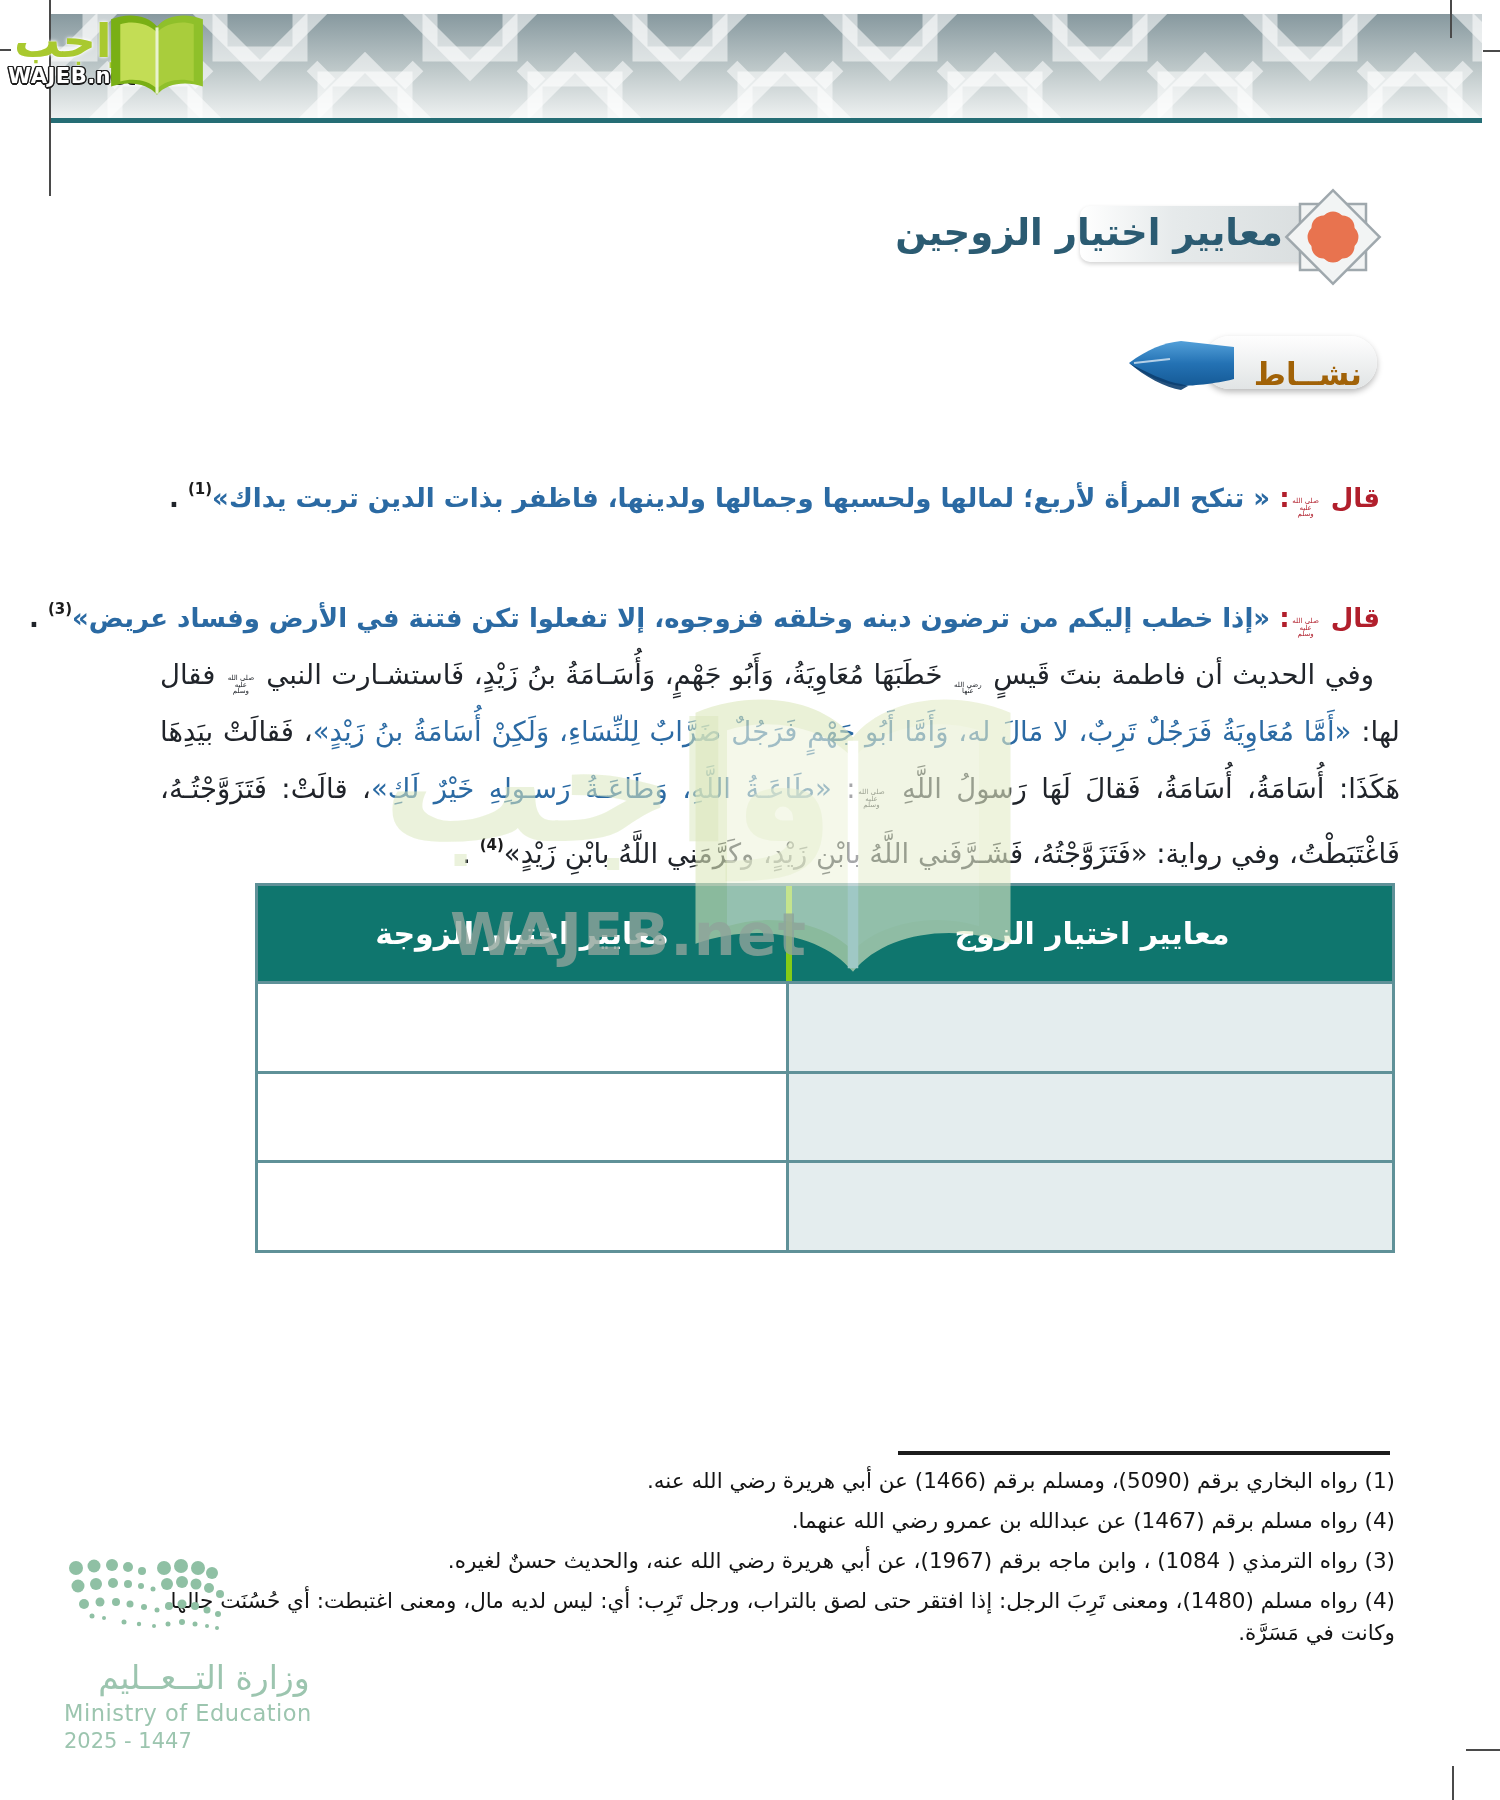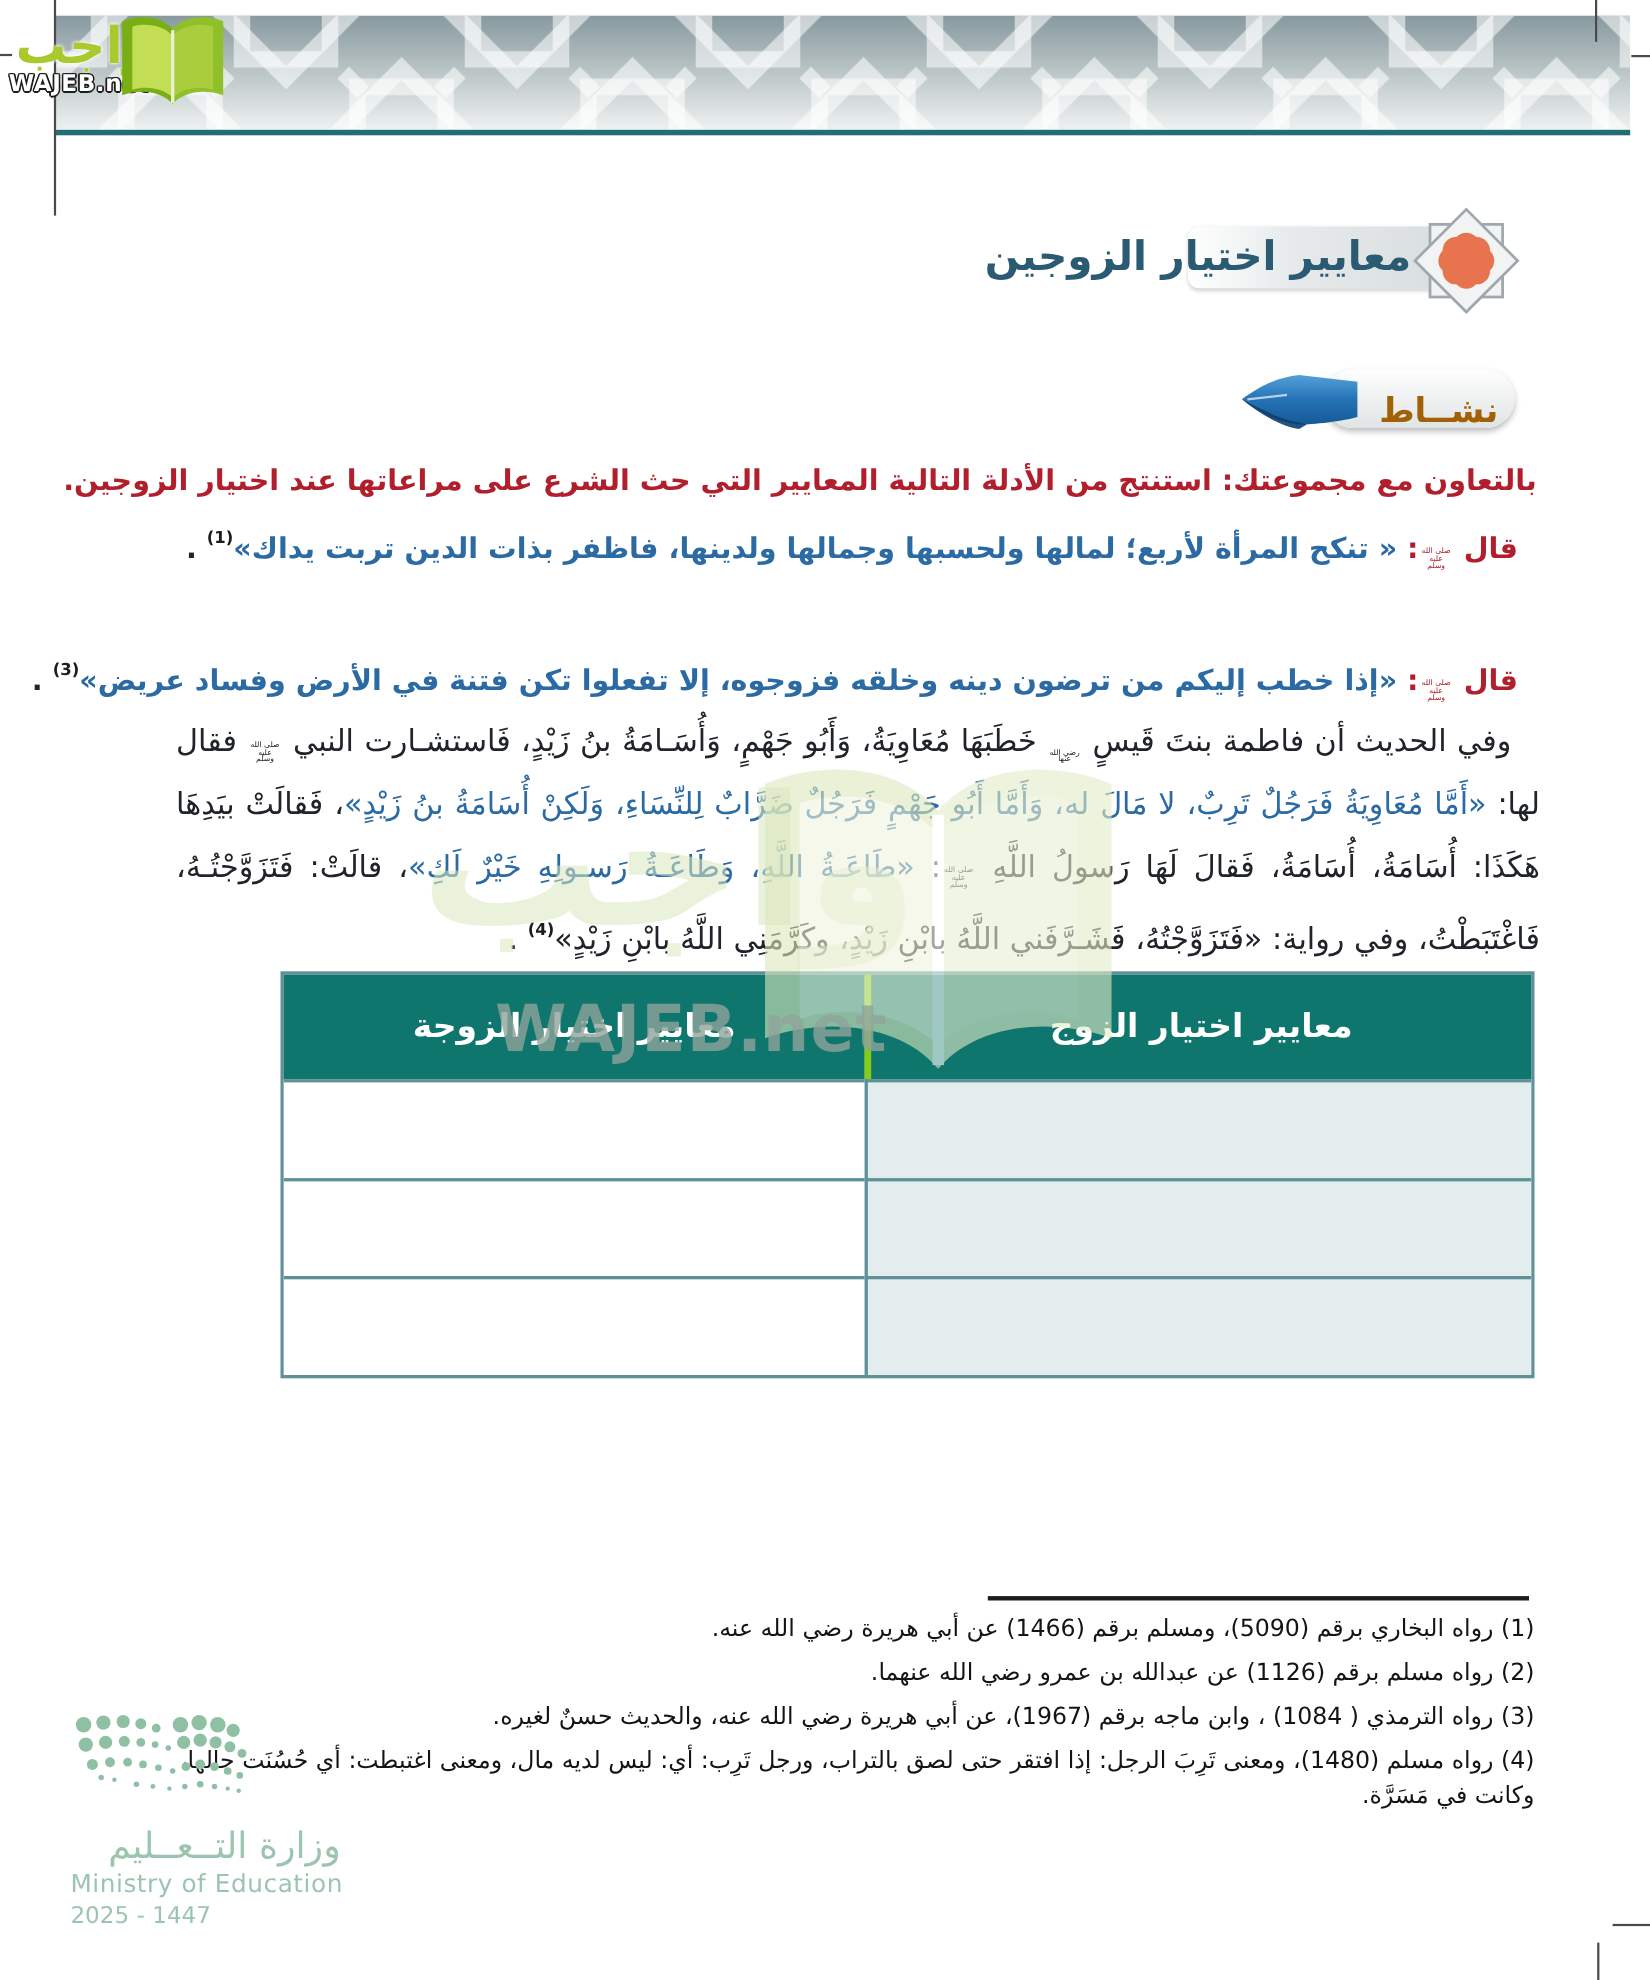--- a/index.html
+++ b/index.html
@@ -175,42 +175,41 @@
           <stop offset="1" stop-color="#155a96"></stop>
         </linearGradient>
       </defs>
       <path d="M3,31 C22,17 37,11 55,9 L108,15 L108,47 C90,52 62,54 55,54 C37,52 22,45 3,31 Z" fill="url(#arrg)"></path>
       <path d="M3,31 C20,40 40,50 55,52 L62,54 L55,58 C40,56 18,44 3,31 Z" fill="#0d3f70" opacity="0.9"></path>
       <path d="M8,31 L44,27" stroke="#d9e7f4" stroke-width="2" fill="none" opacity="0.8"></path>
     </svg>
   </div>
   <div class="activity-label">نشــاط</div>
 
-  <div class="instruction">بالتعاون مع مجموعتك: استنتج من الأدلة التالية المعايير التي حث الشرع على مراعاتها عند اختيار الزوجين.</div>
 
   <div class="hadith hadith-1"><span class="seg seg-red">قال </span><span class="seg seg-hon-red">صلى الله عليه وسلم</span><span class="seg seg-red">: </span><span class="seg seg-blue">« تنكح المرأة لأربع؛ لمالها ولحسبها وجمالها ولدينها، فاظفر بذات الدين تربت يداك»</span><span class="seg seg-sup">(1)</span><span class="seg seg-dark"> .</span></div>
   <div class="hadith hadith-3"><span class="seg seg-red">قال </span><span class="seg seg-hon-red">صلى الله عليه وسلم</span><span class="seg seg-red">: </span><span class="seg seg-blue">«إذا خطب إليكم من ترضون دينه وخلقه فزوجوه، إلا تفعلوا تكن فتنة في الأرض وفساد عريض»</span><span class="seg seg-sup">(3)</span><span class="seg seg-dark"> .</span></div>
 
   <div class="narration"><span class="seg seg-dark">وفي الحديث أن فاطمة بنتَ قَيسٍ </span><span class="seg seg-hon-dark">رضي الله عنها</span><span class="seg seg-dark"> خَطَبَهَا مُعَاوِيَةُ، وَأَبُو جَهْمٍ، وَأُسَـامَةُ بنُ زَيْدٍ، فَاستشـارت النبي </span><span class="seg seg-hon-dark">صلى الله عليه وسلم</span><span class="seg seg-dark"> فقال لها: </span><span class="seg seg-blue">«أَمَّا مُعَاوِيَةُ فَرَجُلٌ تَرِبٌ، لا مَالَ له، وَأَمَّا أَبُو جَهْمٍ فَرَجُلٌ ضَرَّابٌ لِلنِّسَاءِ، وَلَكِنْ أُسَامَةُ بنُ زَيْدٍ»</span><span class="seg seg-dark">، فَقالَتْ بيَدِهَا هَكَذَا: أُسَامَةُ، أُسَامَةُ، فَقالَ لَهَا رَسولُ اللَّهِ </span><span class="seg seg-hon-dark">صلى الله عليه وسلم</span><span class="seg seg-dark">: </span><span class="seg seg-blue">«طَاعَـةُ اللَّهِ، وَطَاعَـةُ رَسـولِهِ خَيْرٌ لَكِ»</span><span class="seg seg-dark">، قالَتْ: فَتَزَوَّجْتُـهُ، فَاغْتَبَطْتُ، وفي رواية: «فَتَزَوَّجْتُهُ، فَشَـرَّفَني اللَّهُ بابْنِ زَيْدٍ، وكَرَّمَنِي اللَّهُ بابْنِ زَيْدٍ»</span><span class="seg seg-sup">(4)</span><span class="seg seg-dark"> .</span></div>
 
   <div class="crit-table">
     <div class="th wife">معايير اختيار الزوجة</div>
     <div class="th husband">معايير اختيار الزوج</div>
     <div class="td wife"></div>
     <div class="td husband"></div>
     <div class="td wife"></div>
     <div class="td husband"></div>
     <div class="td wife"></div>
     <div class="td husband"></div>
   </div>
 
   <div class="fn-sep"></div>
   <div class="footnotes">
     <div class="footnote">(1) رواه البخاري برقم (5090)، ومسلم برقم (1466) عن أبي هريرة رضي الله عنه.</div>
-    <div class="footnote">(2) رواه مسلم برقم (1126) عن عبدالله بن عمرو رضي الله عنهما.</div>
+    <div class="footnote">(4) رواه مسلم برقم (1467) عن عبدالله بن عمرو رضي الله عنهما.</div>
     <div class="footnote">(3) رواه الترمذي ( 1084) ، وابن ماجه برقم (1967)، عن أبي هريرة رضي الله عنه، والحديث حسنٌ لغيره.</div>
     <div class="footnote">(4) رواه مسلم (1480)، ومعنى تَرِبَ الرجل: إذا افتقر حتى لصق بالتراب، ورجل تَرِب: أي: ليس لديه مال، ومعنى اغتبطت: أي حُسُنَت حالها، وكانت في مَسَرَّة.</div>
   </div>
 
   <div class="ministry">
     <svg width="170" height="96" viewBox="0 0 170 96" fill="#8fc0a4">
       <circle cx="12" cy="12" r="7"></circle>
         <circle cx="30" cy="10" r="6.5"></circle>
         <circle cx="48" cy="9" r="6"></circle>
       <circle cx="64" cy="11" r="5"></circle>

